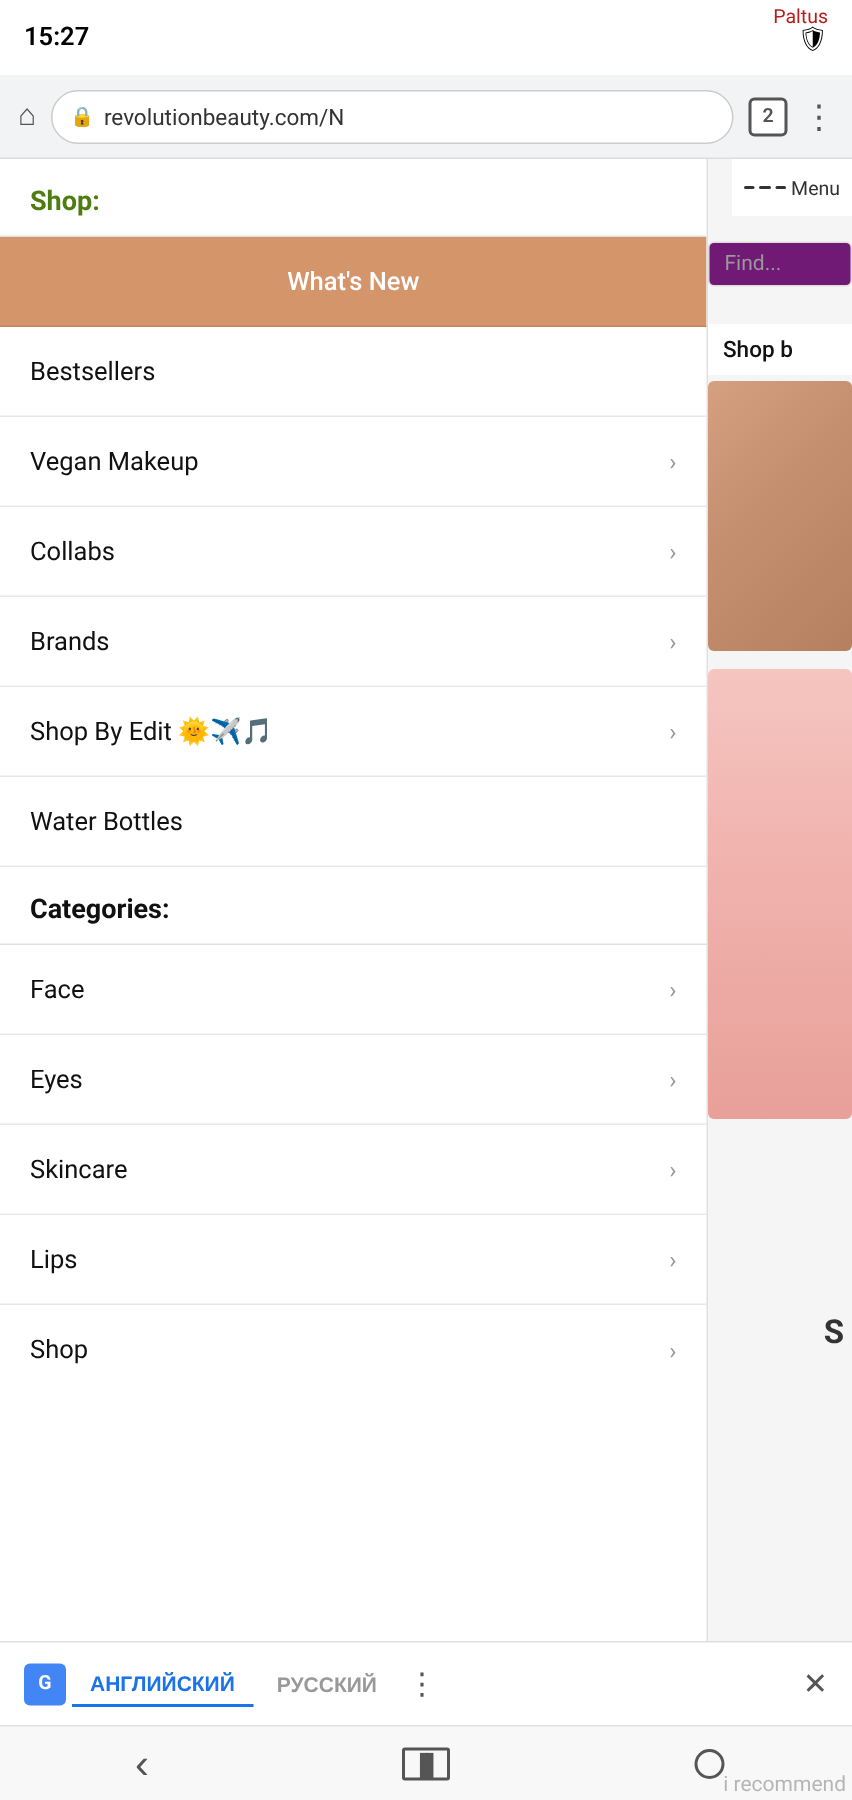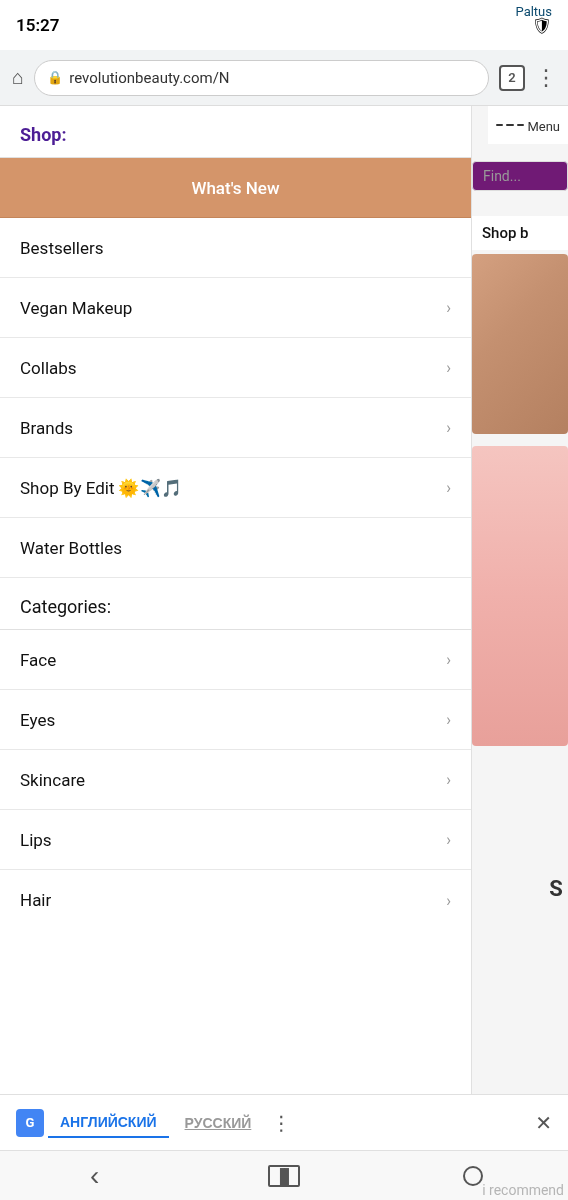--- a/index.html
+++ b/index.html
@@ -26,21 +26,21 @@
     .status-time {
       font-size: 17px;
       font-weight: 600;
       color: #000;
     }
     .paltus-label {
       position: absolute;
       right: 16px;
       top: 4px;
       font-size: 13px;
-      color: #0c4a6e;
+      color: #b91c1c;
     }
 
     
     .browser-bar {
       background: #f1f3f4;
       height: 56px;
       display: flex;
       align-items: center;
       padding: 0 12px;
       gap: 10px;
@@ -113,21 +113,21 @@
       background: #fff;
       border-right: 1px solid #e0e0e0;
       overflow-y: auto;
       flex-shrink: 0;
     }
 
     .shop-header {
       padding: 18px 20px 12px;
       font-size: 18px;
       font-weight: 700;
-      color: #4c1d95;
+      color: #4d7c0f;
       border-bottom: 1px solid #e0e0e0;
     }
 
     .nav-item {
       display: flex;
       align-items: center;
       justify-content: space-between;
       padding: 18px 20px;
       border-bottom: 1px solid #e8e8e8;
       font-size: 17px;
@@ -150,21 +150,21 @@
     }
     .nav-chevron {
       color: #999;
       font-size: 16px;
       flex-shrink: 0;
     }
 
     .categories-header {
       padding: 18px 20px 12px;
       font-size: 18px;
-      font-weight: 400;
+      font-weight: 700;
       color: #111;
       border-bottom: 1px solid #e0e0e0;
     }
 
     
     .right-panel {
       flex: 1;
       background: #f5f5f5;
       position: relative;
       overflow: hidden;
@@ -286,21 +286,20 @@
       cursor: pointer;
       background: none;
       border: none;
     }
     .lang-btn.active {
       color: #1a73e8;
       border-bottom: 2px solid #1a73e8;
     }
     .lang-btn.inactive {
       color: #999;
-      text-decoration: underline;
     }
     .lang-more {
       margin-left: 4px;
       color: #555;
       font-size: 20px;
       cursor: pointer;
       background: none;
       border: none;
     }
     .lang-close {
@@ -417,21 +416,21 @@
       <span class="nav-label">Skincare</span>
       <span class="nav-chevron">›</span>
     </div>
 
     <div class="nav-item">
       <span class="nav-label">Lips</span>
       <span class="nav-chevron">›</span>
     </div>
 
     <div class="nav-item" style="border-bottom:none;">
-      <span class="nav-label">Hair</span>
+      <span class="nav-label">Shop</span>
       <span class="nav-chevron">›</span>
     </div>
 
   </div>
 
   <div class="right-panel">
 
     <div class="right-menu-btn">
       <div class="hamburger-line"></div>
       <div class="hamburger-line"></div>

